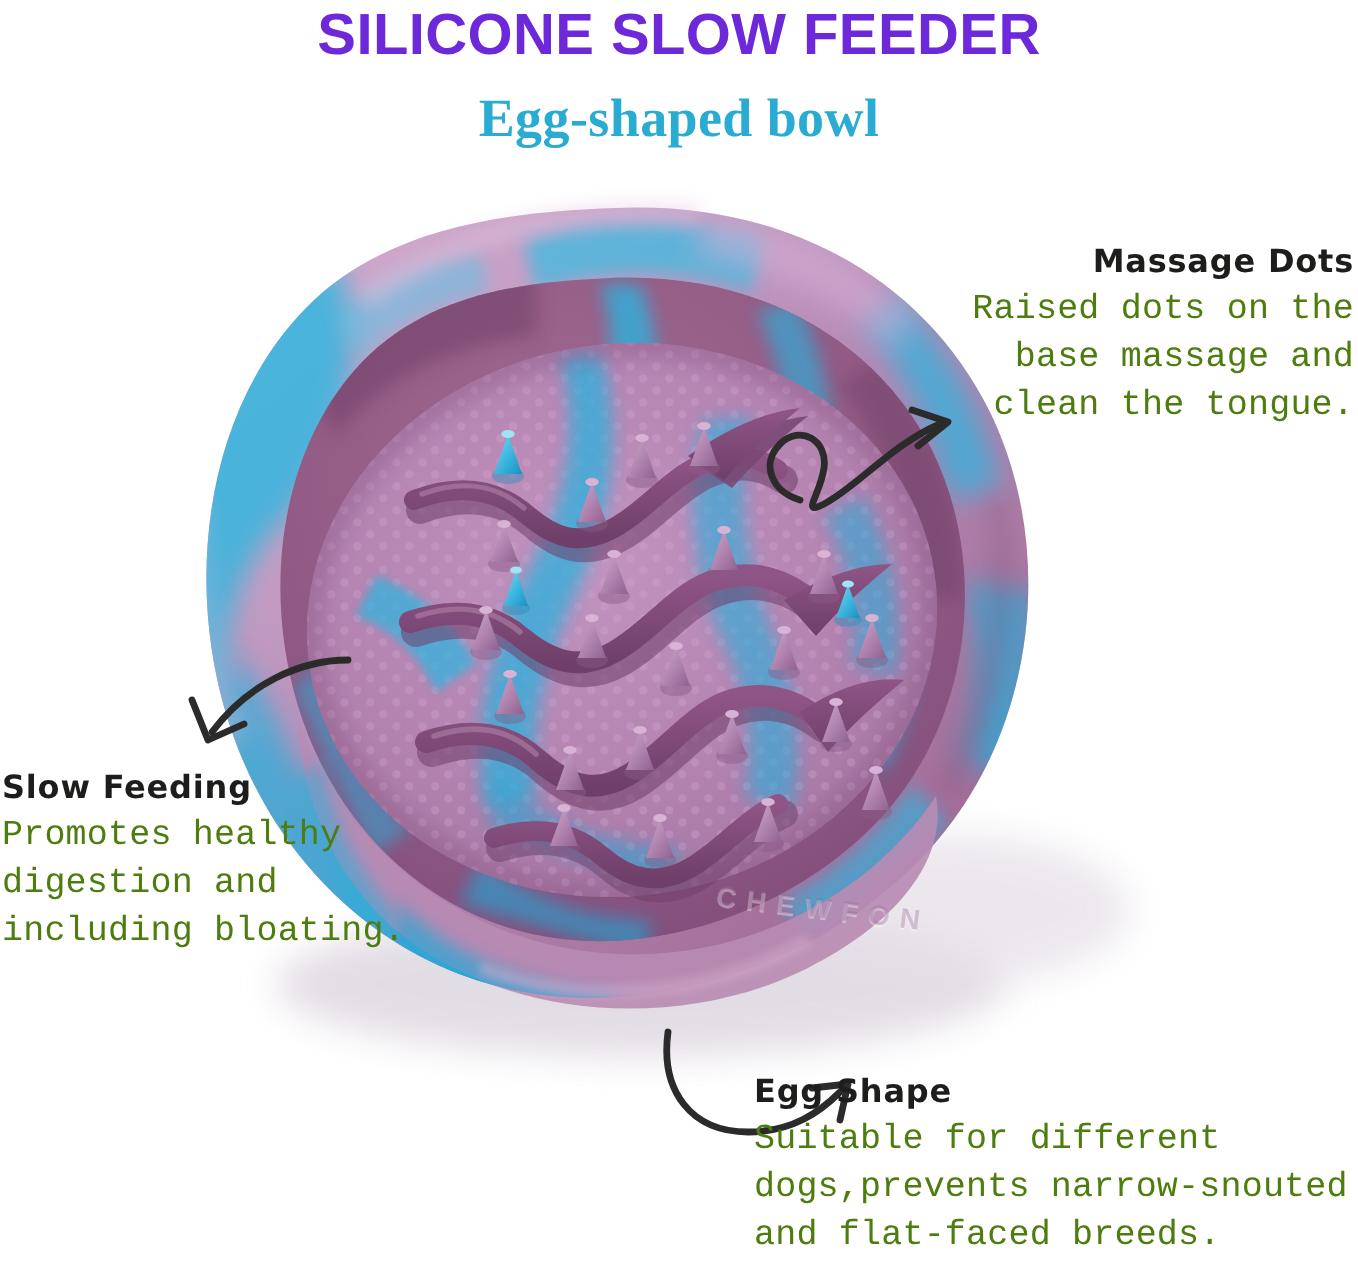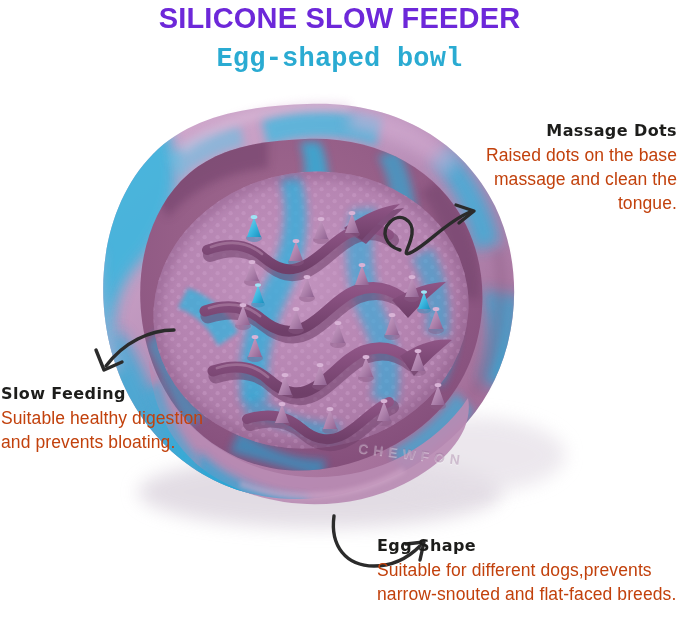--- a/index.html
+++ b/index.html
@@ -29,42 +29,42 @@
     letter-spacing: 0.2px;
     color: #6d28d9;
     white-space: nowrap;
   }
   #subtitle {
     position: absolute;
     top: 44px;
     left: 0;
     width: 679px;
     text-align: center;
-    font-family: Liberation Mono, monospace;
+    font-family: Liberation Serif, serif;
     font-weight: bold;
     font-size: 27px;
     letter-spacing: 0.2px;
     color: #2aabd2;
     white-space: nowrap;
   }
 
   
   .anno-heading {
     font-family: "DejaVu Sans", sans-serif;
     font-weight: bold;
     font-size: 16px;
     color: #1d1d1b;
     letter-spacing: 0.4px;
     white-space: nowrap;
   }
   .anno-body {
-    font-family: Liberation Sans, sans-serif;
+    font-family: Liberation Mono, monospace;
     font-size: 17.5px;
     line-height: 24px;
-    color: #c2410c;
+    color: #4d7c0f;
     letter-spacing: 0.1px;
   }
 
   #anno-massage-dots {
     position: absolute;
     top: 121px;
     right: 2px;
     width: 230px;
     text-align: right;
   }
@@ -486,19 +486,19 @@
   </svg>
 </div>
 
 <div id="anno-massage-dots">
   <div class="anno-heading">Massage Dots</div>
   <div class="anno-body">Raised dots on the base massage and clean the tongue.</div>
 </div>
 
 <div id="anno-slow-feeding">
   <div class="anno-heading">Slow Feeding</div>
-  <div class="anno-body">Suitable healthy digestion and prevents bloating.</div>
+  <div class="anno-body">Promotes healthy digestion and including bloating.</div>
 </div>
 
 <div id="anno-egg-shape">
   <div class="anno-heading">Egg Shape</div>
   <div class="anno-body">Suitable for different dogs,prevents narrow-snouted and flat-faced breeds.</div>
 </div>
 
 </body></html>

